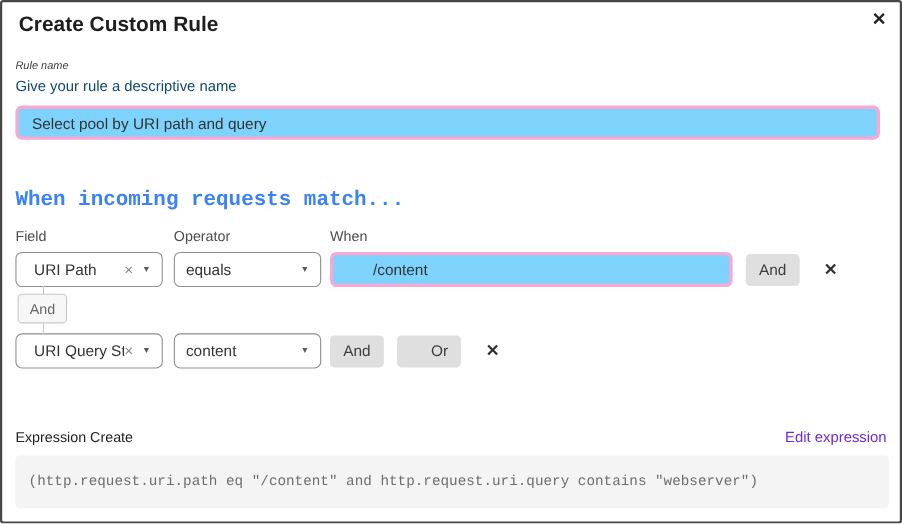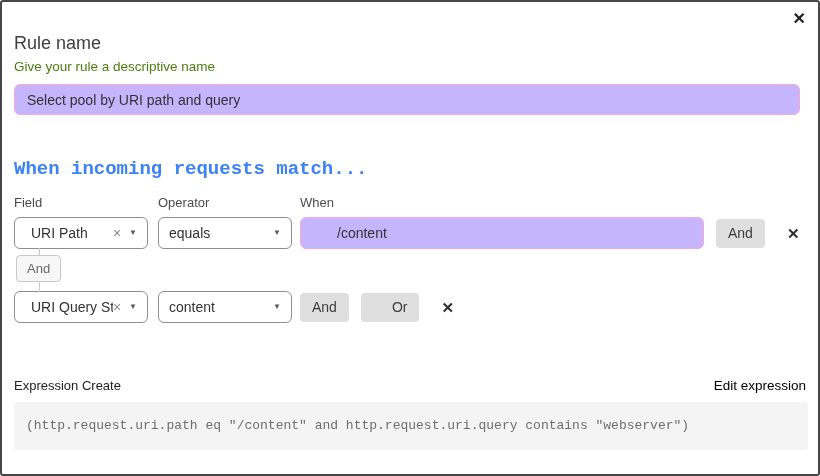--- a/index.html
+++ b/index.html
@@ -31,32 +31,32 @@
     border: none;
     background: none;
     font-size: 16px;
     font-weight: bold;
     color: #222;
     cursor: pointer;
     padding: 4px;
     line-height: 1;
   }
 
-  .rule-label { margin-top: 21px; font-size: 18px; color: #3e3e3e; }
-  .rule-helper { margin-top: 5px; font-size: 13.5px; color: #4d7c0f; }
+  .rule-label { margin-top: 21px; font-size: 10px; color: #3e3e3e; font-style: italic; }
+  .rule-helper { margin-top: 5px; font-size: 13.5px; color: #0c4a6e; }
 
   .text-input {
     height: 31px;
-    border: 1px solid #f9a8d4;
+    border: 3px solid #f9a8d4;
     border-radius: 6px;
     padding: 0 12px;
     font-family: "Liberation Sans", sans-serif;
     font-size: 14px;
     color: #333;
-    background: #c4b5fd;
+    background: #7dd3fc;
     outline: none;
   }
   .rule-input { margin-top: 10px; width: 786px; display: block; }
 
   .match-heading { margin-top: 43px; font-size: 19px; font-weight: bold; color: #3b82f6; font-family: Liberation Mono, monospace; }
 
   .col-labels { display: flex; margin-top: 15px; font-size: 13px; color: #4c4c4c; }
   .col-label-field    { width: 144px; }
   .col-label-operator { width: 142px; }
 
@@ -75,21 +75,21 @@
     cursor: pointer;
     font-size: 14px;
     color: #333;
   }
   .select-field { margin-right: 10px; padding-left: 16px; }
   .select-operator { margin-right: 8px; gap: 30px; }
   .select-text { flex: 1; white-space: nowrap; overflow: hidden; }
   .clear-icon { color: #8a8a8a; font-size: 14px; margin-right: 8px; cursor: pointer; }
   .caret-icon { color: #5a5a5a; font-size: 8px; line-height: 1; }
 
-  .value-input-1 { width: 404px; margin-right: 12px; height: 32px; padding-left: 36px; }
+  .value-input-1 { width: 366px; margin-right: 12px; height: 32px; padding-left: 36px; }
   .value-input-2 { width: 352px; margin-right: 12px; height: 32px; }
 
   .logic-btn {
     height: 29px;
     padding: 0 12px;
     background: #dfdfdf;
     border: none;
     border-radius: 4px;
     font-family: "Liberation Sans", sans-serif;
     font-size: 14px;
@@ -132,41 +132,42 @@
     z-index: 1;
   }
 
   .expr-header {
     display: flex;
     justify-content: space-between;
     align-items: baseline;
     margin-top: 55px;
   }
   .expr-label { font-size: 13px; color: #222; }
-  .expr-edit-link { font-size: 13.5px; color: #000000; text-decoration: none; cursor: pointer; }
+  .expr-edit-link { font-size: 13.5px; color: #6d28d9; text-decoration: none; cursor: pointer; }
 
   .expr-code {
     margin-top: 9px;
     width: 794px;
     height: 48px;
     background: #f4f4f4;
     border-radius: 4px;
     padding: 16px 12px;
     font-family: "Liberation Mono", monospace;
     font-size: 13px;
     color: #6e6e6e;
     white-space: nowrap;
     overflow: hidden;
   }
 </style>
 </head>
 <body>
 
 <div class="dialog">
 
+  <h1 class="dialog-title">Create Custom Rule</h1>
   <button class="close-btn">✕</button>
 
   <div class="rule-label">Rule name</div>
   <div class="rule-helper">Give your rule a descriptive name</div>
   <input class="text-input rule-input" type="text" value="Select pool by URI path and query" style="">
 
   <div class="match-heading">When incoming requests match...</div>
 
   <div class="col-labels">
     <span class="col-label-field">Field</span>

